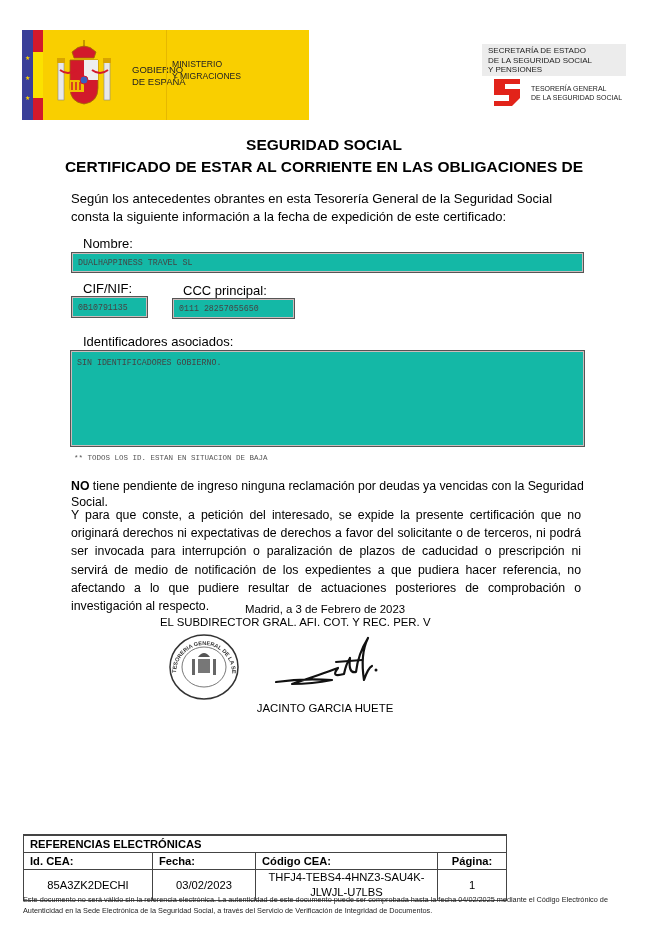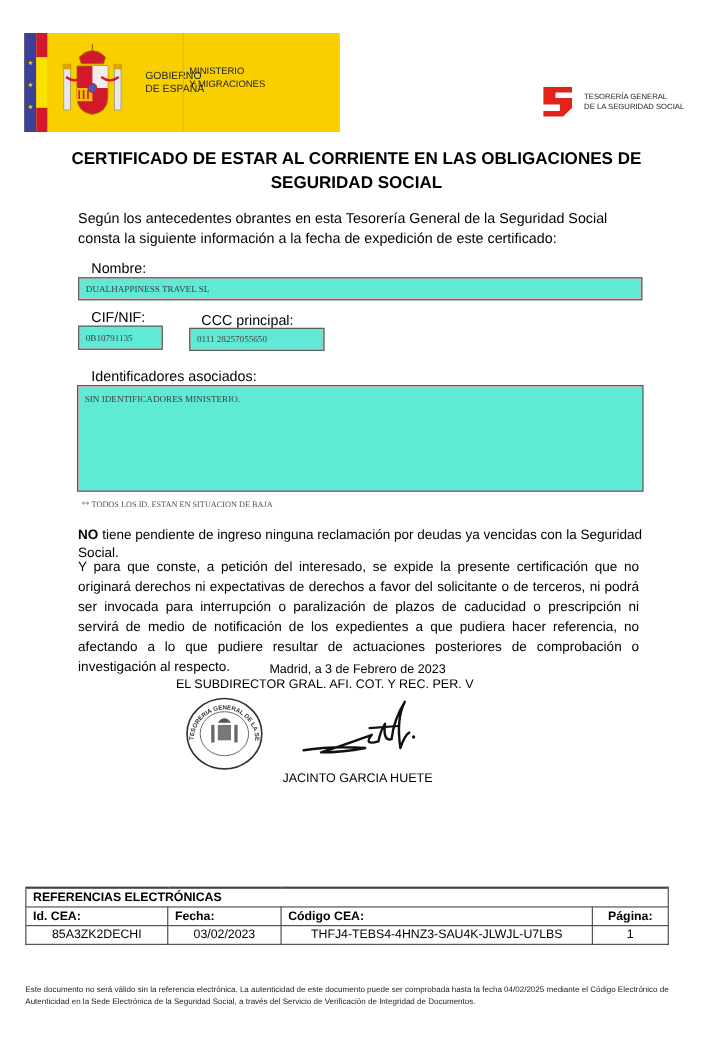--- a/index.html
+++ b/index.html
@@ -22,44 +22,44 @@
   .ss-top { position:absolute; left:0; top:0; width:144px; height:32px; background:#ececec; }
   .ss-top-text { position:absolute; left:6px; top:2px; font-size:8px; line-height:9.5px; color:#222; }
   .ss-mark { position:absolute; left:10px; top:34px; width:30px; height:30px; }
   .ss-tgss { position:absolute; left:49px; top:40px; font-size:7px; line-height:9px; color:#222; }
 
   
   .title { left:40px; top:134px; width:568px; text-align:center; font-weight:bold; font-size:15.5px; line-height:22px; }
   .intro { left:71px; top:190px; width:510px; font-size:13px; line-height:18px; }
 
   .label { font-size:13px; line-height:15px; }
-  .field { background:#5eead4; border:1px solid #555; box-shadow: inset 0 0 0 1px #cbb; font-family:Liberation Serif, serif; font-size:8.3px; color:#444; box-sizing:border-box; padding-left:6px; }
+  .field { background:#14b8a6; border:1px solid #555; box-shadow: inset 0 0 0 1px #cbb; font-family:Liberation Mono, monospace; font-size:8.3px; color:#444; box-sizing:border-box; padding-left:6px; }
 
   .lbl-nombre { left:83px; top:236px; }
   .f-nombre { left:71px; top:252px; width:513px; height:21px; line-height:20px; }
   .lbl-cif { left:83px; top:281px; }
   .lbl-ccc { left:183px; top:283px; }
   .f-cif { left:71px; top:296px; width:77px; height:22px; line-height:21px; }
   .f-ccc { left:172px; top:298px; width:123px; height:21px; line-height:20px; }
   .lbl-ident { left:83px; top:334px; }
   .f-ident { left:70px; top:350px; width:515px; height:97px; line-height:14px; padding-top:5px; }
-  .note-baja { left:74px; top:454px; font-family:Liberation Serif, serif; font-size:7.5px; color:#555; }
+  .note-baja { left:74px; top:454px; font-family:Liberation Mono, monospace; font-size:7.5px; color:#555; }
 
   .debt { left:71px; top:478px; width:520px; font-size:12.3px; line-height:16px; }
   .debt b { font-weight:bold; }
   .para { left:71px; top:506px; width:510px; font-size:12.3px; line-height:18.2px; text-align:justify; }
 
   .place-date { left:160px; top:603px; width:330px; text-align:center; font-size:11.4px; line-height:13px; }
   .signer-title { left:160px; top:616px; width:330px; text-align:left; font-size:11.4px; line-height:13px; }
   .seal { left:168px; top:633px; width:72px; height:68px; }
   .signature { left:272px; top:634px; width:120px; height:62px; }
   .signer-name { left:240px; top:702px; width:170px; text-align:center; font-size:11.4px; line-height:13px; }
 
   
-  .refs { left:23px; top:806px; width:585px; border-collapse:collapse; font-size:11.2px;border-radius:19px; }
+  .refs { left:23px; top:834px; width:484px; border-collapse:collapse; font-size:11.2px;border-radius:19px; }
   .refs td { border:1px solid #444; padding:0 6px; height:16px; line-height:15px; }
   .refs .hdr { font-weight:bold; }
   .refs .center { text-align:center; }
   .refs-top { border-top:2px solid #444 !important; }
   .footer-note { left:23px; top:895px; width:604px; font-size:7.3px; line-height:10.5px; color:#222; }
 </style>
 </head>
 <body>
 
 <div class="abs gov-logo">
@@ -92,46 +92,53 @@
     <div>DE ESPAÑA</div>
   </div>
   <div class="gov-divider"></div>
   <div class="min-text">
     <div>MINISTERIO</div>
     <div>Y MIGRACIONES</div>
   </div>
 </div>
 
 <div class="abs ss-logo">
+  <div class="ss-top">
+    <div class="ss-top-text">
+      <div>SECRETARÍA DE ESTADO</div>
+      <div>DE LA SEGURIDAD SOCIAL</div>
+      <div>Y PENSIONES</div>
+    </div>
+  </div>
   <svg class="ss-mark" viewBox="0 0 30 30">
     <path d="M2 1 L28 1 L28 6 L13 6 L13 11 L28 11 L28 20 L20 28 L2 28 L2 23 L17 23 L17 17 L2 17 Z" fill="#e2231a"></path>
   </svg>
   <div class="ss-tgss">
     <div>TESORERÍA GENERAL</div>
     <div>DE LA SEGURIDAD SOCIAL</div>
   </div>
 </div>
 
 <div class="abs title">
+  <div>SEGURIDAD SOCIAL</div>
   <div>CERTIFICADO DE ESTAR AL CORRIENTE EN LAS OBLIGACIONES DE</div>
-  <div>SEGURIDAD SOCIAL</div>
 </div>
 
 <div class="abs intro">Según los antecedentes obrantes en esta Tesorería General de la Seguridad Social consta la siguiente información a la fecha de expedición de este certificado:</div>
 
 <div class="abs label lbl-nombre">Nombre:</div>
 <div class="abs field f-nombre">DUALHAPPINESS TRAVEL SL</div>
 
 <div class="abs label lbl-cif">CIF/NIF:</div>
 <div class="abs label lbl-ccc">CCC principal:</div>
 <div class="abs field f-cif">0B10791135</div>
 <div class="abs field f-ccc">0111 28257055650</div>
 
 <div class="abs label lbl-ident">Identificadores asociados:</div>
-<div class="abs field f-ident">SIN IDENTIFICADORES MINISTERIO.</div>
+<div class="abs field f-ident">SIN IDENTIFICADORES GOBIERNO.</div>
 <div class="abs note-baja">** TODOS LOS ID. ESTAN EN SITUACION DE BAJA</div>
 
 <div class="abs debt"><b>NO</b><span> tiene pendiente de ingreso ninguna reclamación por deudas ya vencidas con la Seguridad Social.</span></div>
 
 <div class="abs para">Y para que conste, a petición del interesado, se expide la presente certificación que no originará derechos ni expectativas de derechos a favor del solicitante o de terceros, ni podrá ser invocada para interrupción o paralización de plazos de caducidad o prescripción ni servirá de medio de notificación de los expedientes a que pudiera hacer referencia, no afectando a lo que pudiere resultar de actuaciones posteriores de comprobación o investigación al respecto.</div>
 
 <div class="abs place-date">Madrid, a 3 de Febrero de 2023</div>
 <div class="abs signer-title">EL SUBDIRECTOR GRAL. AFI. COT. Y REC. PER. V</div>
 
 <svg class="abs seal" viewBox="0 0 72 68">

